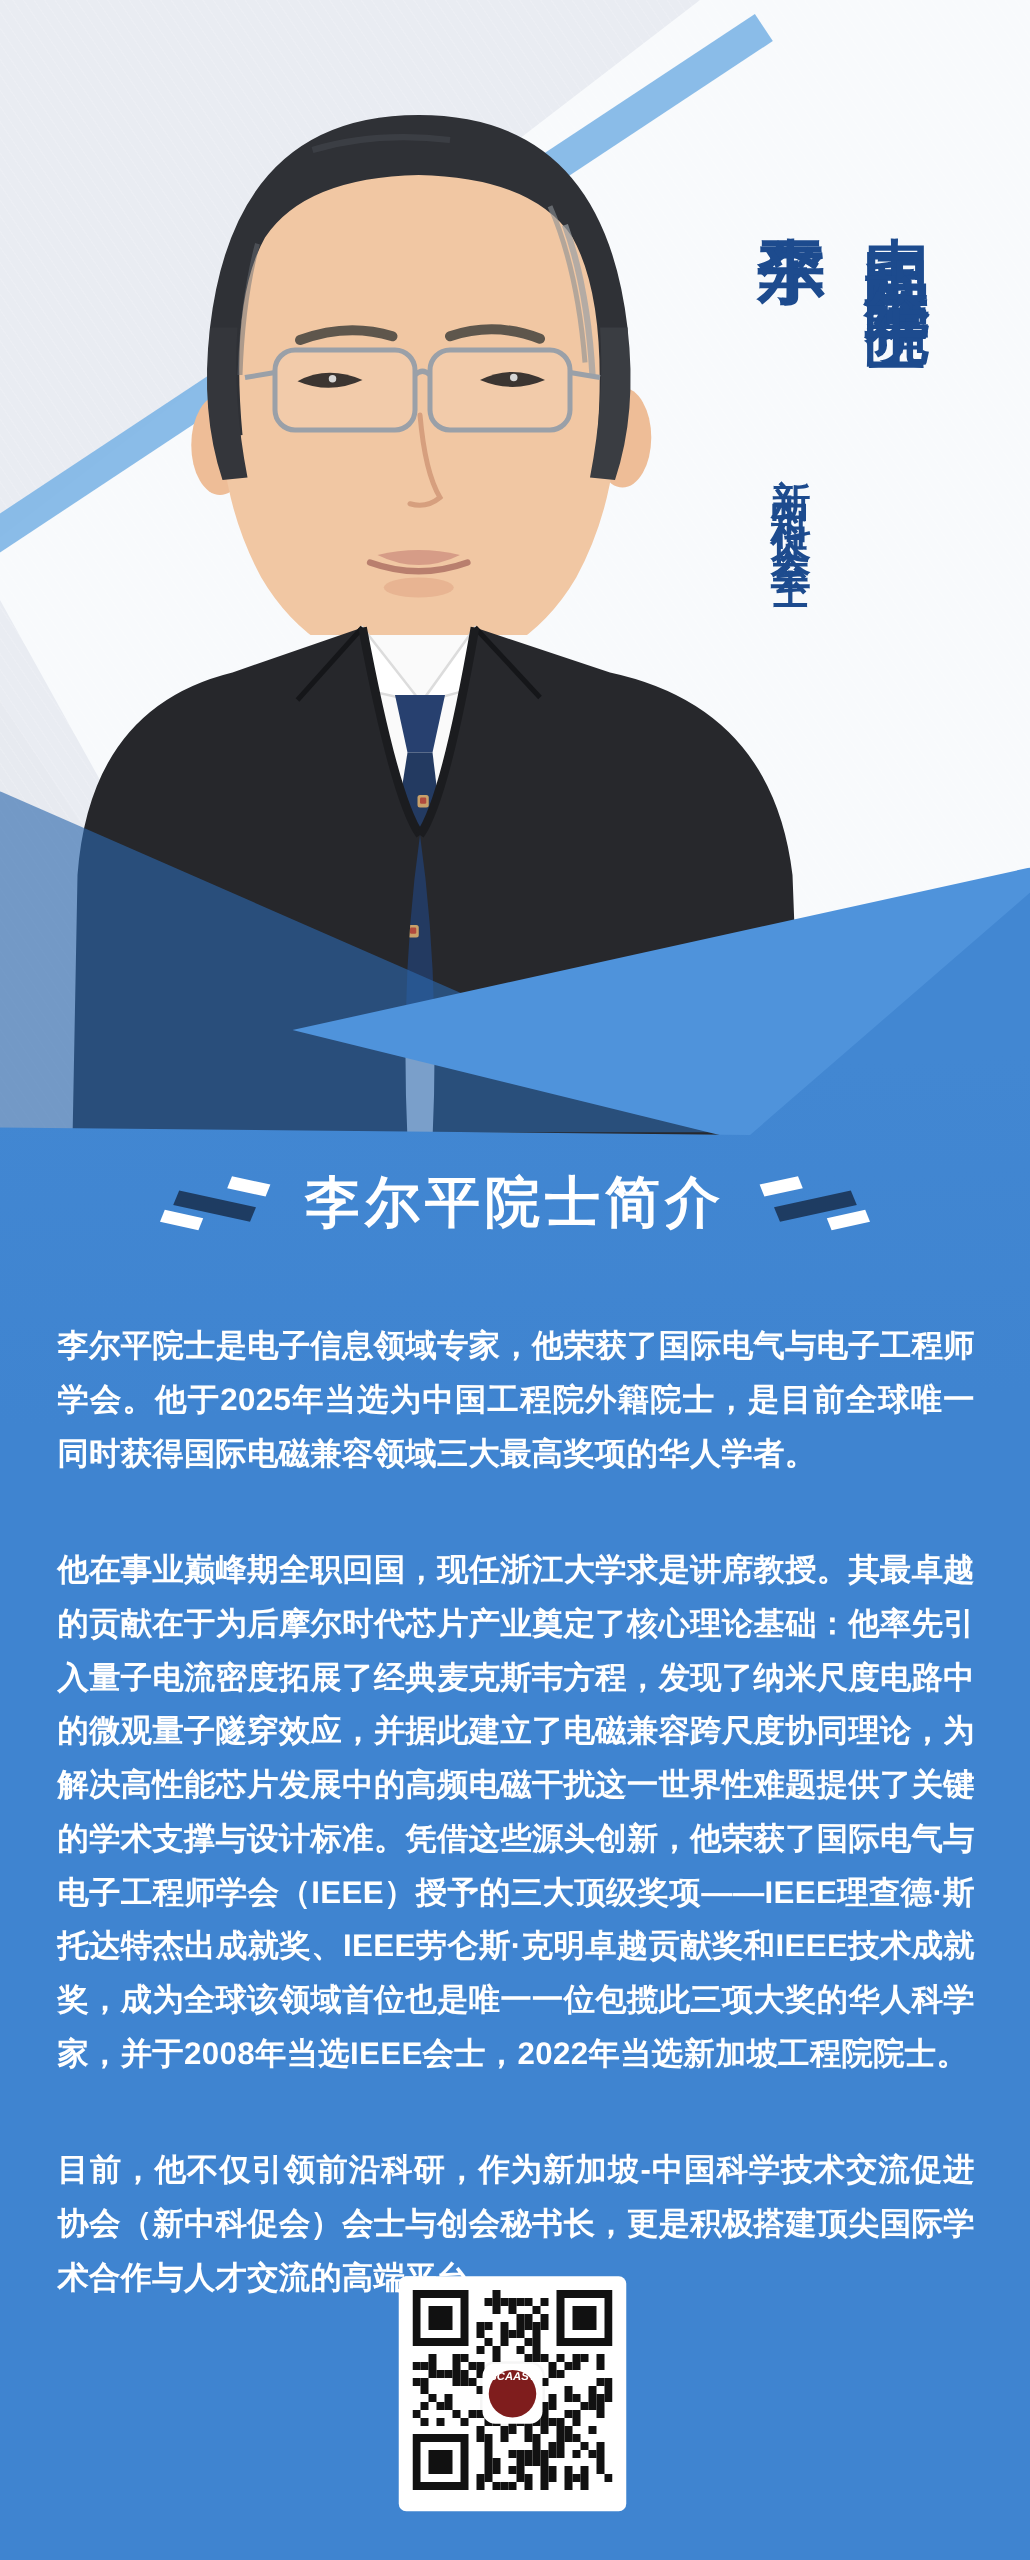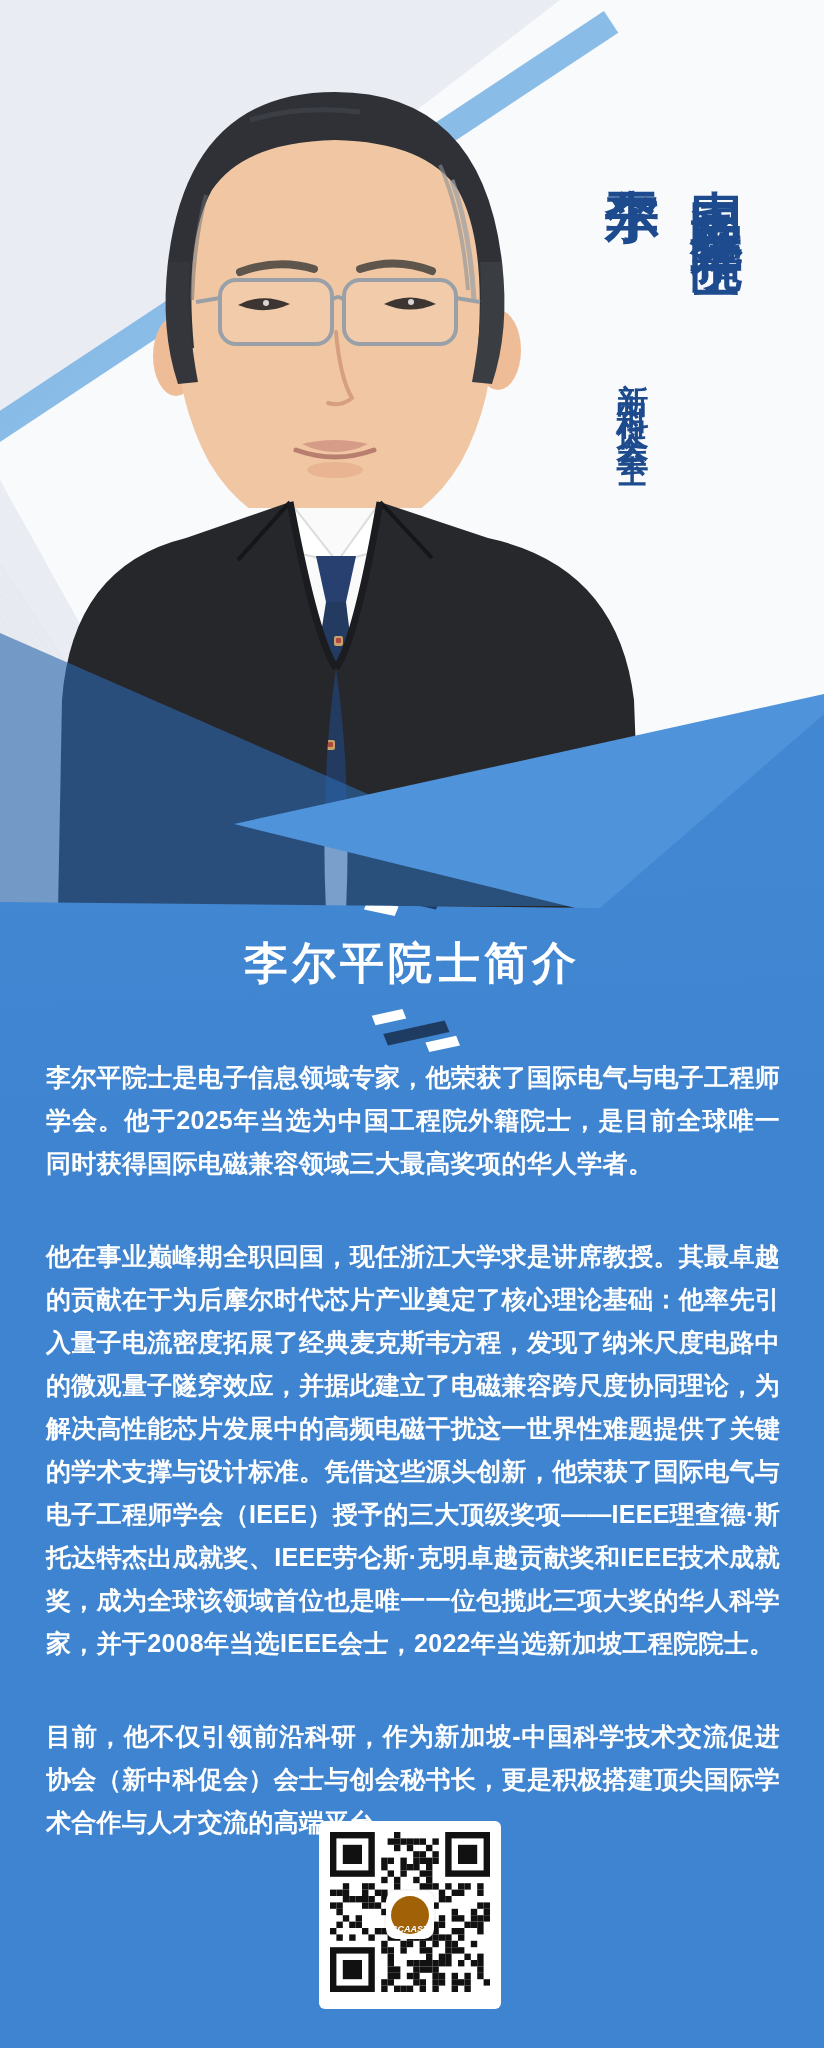--- a/index.html
+++ b/index.html
@@ -35,38 +35,38 @@
     background:rgba(43,104,172,.62);clip-path:polygon(0 633px,624px 906px,0 906px);}
   .tri-light{position:absolute;left:0;top:0;width:824px;height:930px;background:#4f93db;
     clip-path:polygon(234px 824px,824px 694px,824px 920px,600px 914px);}
 
   
   .blue-main{position:absolute;left:0;top:0;width:824px;height:2048px;
     background:linear-gradient(178deg,#4287d2 42%,#3f84d0 55%,#3f84d0 100%);
     clip-path:polygon(0 902px,600px 908px,824px 714px,824px 2048px,0 2048px);}
 
   .banner{position:absolute;left:0;top:921px;width:824px;height:84px;
-    display:flex;align-items:center;justify-content:center;gap:20px;flex-direction:column;}
+    display:flex;align-items:center;justify-content:center;gap:20px;}
   .banner-title{margin:0;font-size:44px;font-weight:900;color:#ffffff;letter-spacing:4px;line-height:1;}
   .decor{width:96px;height:52px;flex:0 0 auto;}
   .decor-right{transform:scale(-1,1);}
 
   .body-text{position:absolute;left:46px;top:1056px;width:734px;}
   .body-text p{margin:0 0 50px 0;font-size:25px;line-height:43px;font-weight:700;
     color:#ffffff;letter-spacing:.3px;text-align:justify;}
 
   
   .qr-wrap{position:absolute;left:319px;top:1821px;width:182px;height:188px;
     background:#ffffff;border-radius:6px;padding:11px;}
   .qr-wrap svg{display:block;width:160px;height:160px;background:#ffffff;}
   .qr-logo{position:absolute;left:50%;top:50%;transform:translate(-50%,-50%);
     width:48px;height:48px;background:#ffffff;border-radius:10px;
     box-shadow:0 0 0 2px rgba(0,0,0,.04);display:flex;align-items:center;justify-content:center;}
-  .qr-logo-circle{width:38px;height:38px;border-radius:50%;background:#a16207;
-    display:flex;align-items:flex-end;justify-content:center;}
+  .qr-logo-circle{width:38px;height:38px;border-radius:50%;background:#7f1d1d;
+    display:flex;align-items:flex-start;justify-content:center;}
   .qr-logo-circle span{color:#ffffff;font-size:9px;font-style:italic;font-weight:700;letter-spacing:0;}
 </style>
 </head>
 <body>
 
 <div class="poster">
 
   <div class="photo-section">
     <div class="bg-base"></div>
     <div class="bg-white-band"></div>

